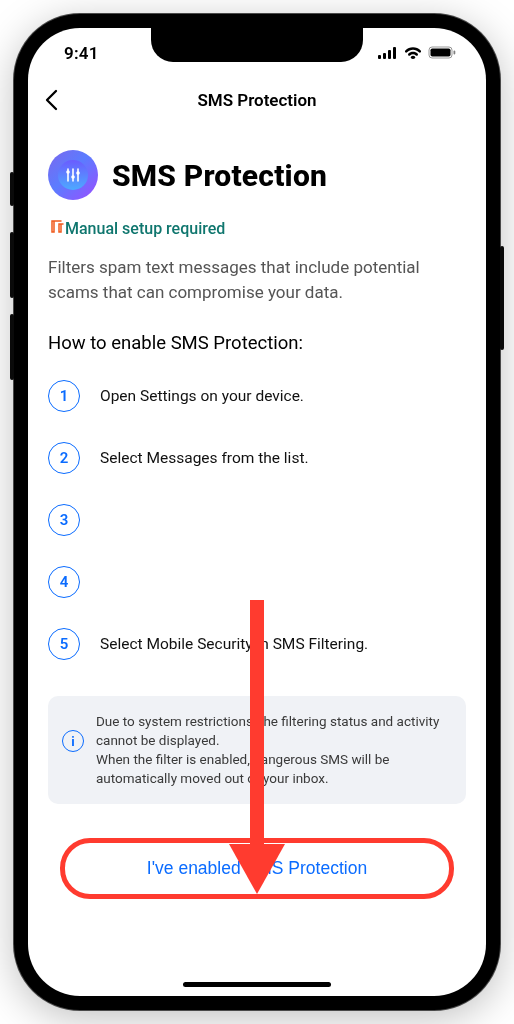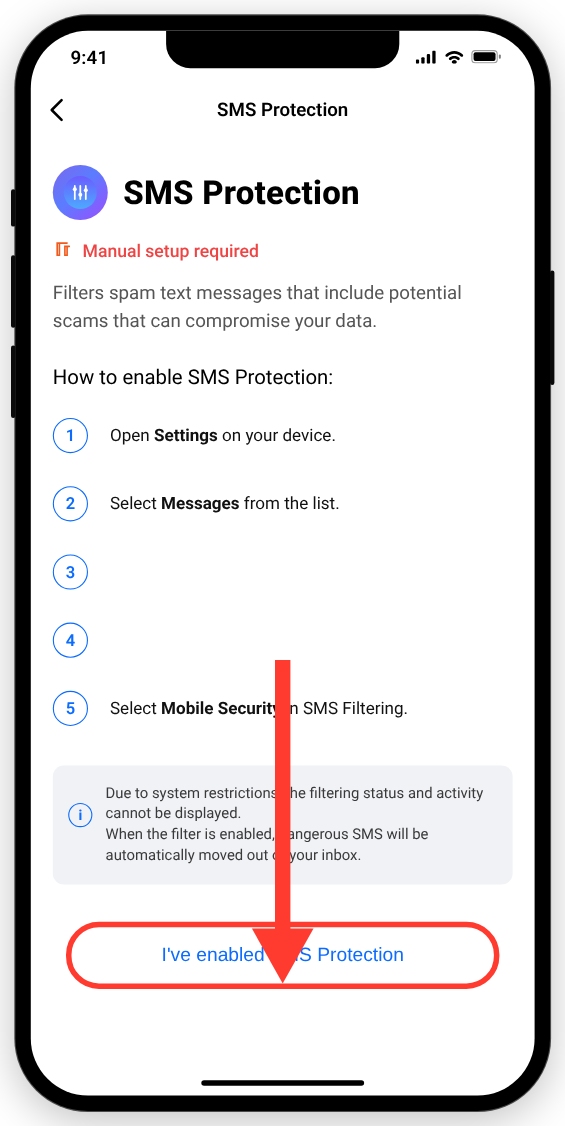--- a/index.html
+++ b/index.html
@@ -15,28 +15,28 @@
     .status-bar{height:50px;display:flex;align-items:center;justify-content:space-between;padding:0 30px 0 36px;font-weight:600;font-size:17px;letter-spacing:.2px}
     .status-icons{display:flex;gap:6px;align-items:center}
     .nav{height:44px;display:flex;align-items:center;position:relative;padding:0 16px}
     .back{cursor:pointer;line-height:0}
     .nav-title{position:absolute;left:0;right:0;text-align:center;font-size:17px;font-weight:600;pointer-events:none}
     .content{flex:1;overflow:auto;padding:28px 20px 0}
     .hero{display:flex;align-items:center;gap:14px;margin-bottom:18px}
     .hero-icon{width:50px;height:50px;border-radius:50%;background:linear-gradient(135deg,#7b68ee 0%,#5b7cff 45%,#9b4dff 100%);display:flex;align-items:center;justify-content:center;flex:none}
     .hero-icon-inner{width:30px;height:30px;border-radius:50%;background:linear-gradient(#6a5cff,#4daaff);display:flex;align-items:center;justify-content:center}
     .hero h1{font-size:30px;font-weight:800;letter-spacing:.2px}
-    .warning{display:flex;align-items:center;gap:10px;color:#ef4444;font-size:16px;font-weight:500;margin-bottom:16px}
+    .warning{display:flex;align-items:center;color:#0f766e;font-size:16px;font-weight:500;margin-bottom:16px}
     .desc{color:#555;font-size:17px;line-height:1.45;margin-bottom:28px}
     .howto-title{font-size:18.5px;font-weight:400;margin-bottom:26px}
     .steps{display:flex;flex-direction:column;gap:30px;margin-bottom:36px}
     .step{display:flex;align-items:center;gap:20px}
     .step-num{width:32px;height:32px;border:1.8px solid #0b6cff;border-radius:50%;display:flex;align-items:center;justify-content:center;color:#0b6cff;font-weight:600;font-size:15px;flex:none}
     .step-text{font-size:15.5px;color:#111}
-    .step-text b{font-weight:700}
+    .step-text b{font-weight:400}
     .info-box{background:#f0f2f6;border-radius:10px;padding:16px 14px;display:flex;gap:12px;align-items:flex-start;margin-bottom:42px}
     .info-icon{width:22px;height:22px;border:1.6px solid #0b6cff;border-radius:50%;display:flex;align-items:center;justify-content:center;color:#0b6cff;font-weight:700;font-size:13px;flex:none;margin-top:18px}
     .info-box p{font-size:13.5px;color:#3a3a3a;line-height:1.4}
     .cta-wrap{position:relative;margin-bottom:22px;display:flex;justify-content:center}
     .cta{border:none;background:none;color:#0b6cff;font-size:17.5px;font-weight:500;cursor:pointer;padding:12px 2px}
     .cta-ring{position:absolute;left:12px;right:12px;top:-8px;bottom:-8px;border:5px solid #ff3b2f;border-radius:30px;pointer-events:none}
     .home-ind{width:148px;height:5px;background:#000;border-radius:3px;position:absolute;bottom:9px;left:50%;transform:translateX(-50%)}
     .overlay-arrow{position:absolute;left:50%;top:572px;transform:translateX(-50%);pointer-events:none;z-index:5}
   </style>
 </head>

